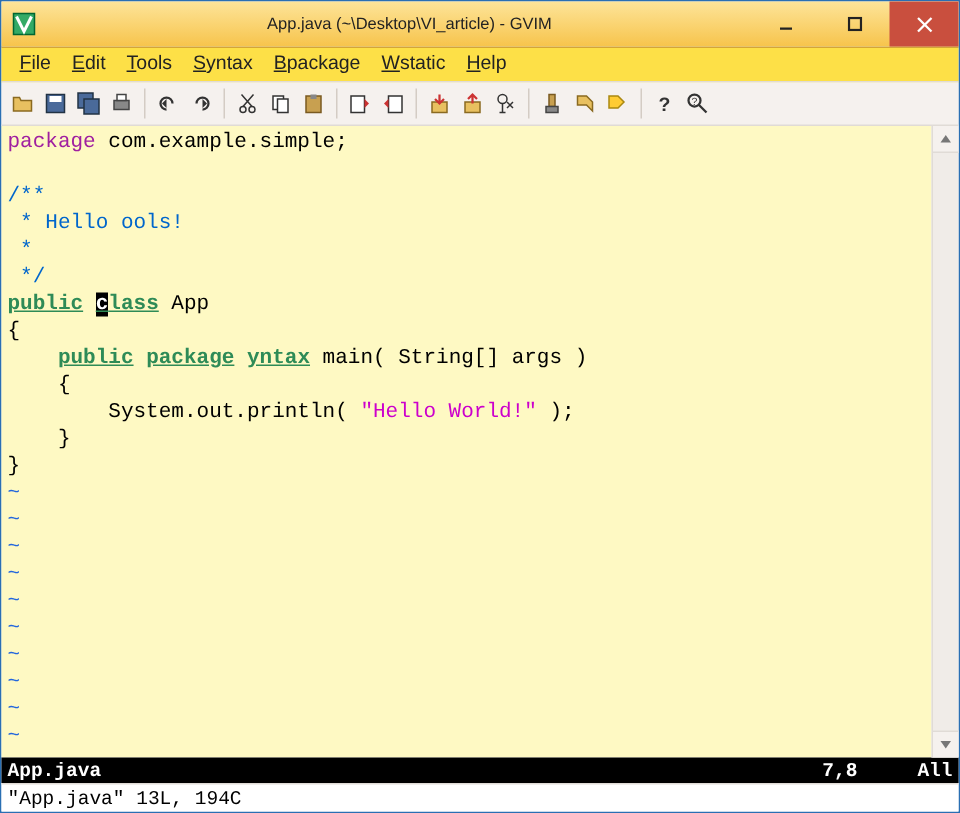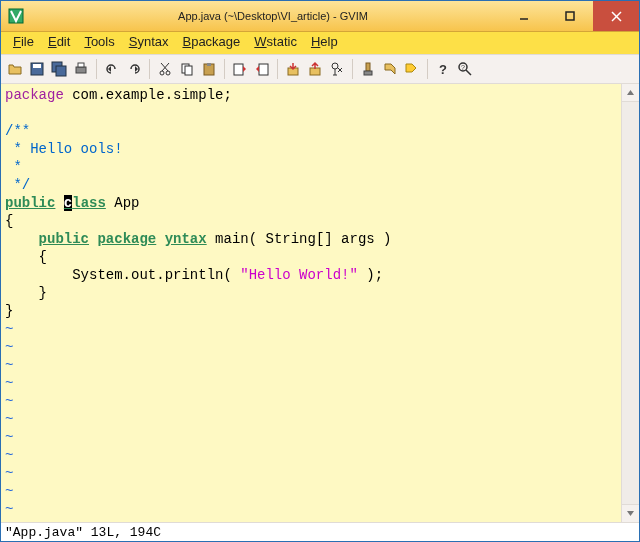--- a/index.html
+++ b/index.html
@@ -240,18 +240,24 @@
           </svg>
       </div>
       <div class="arrow down">
         <svg width="9" height="9">
             <path d="M4.5 7 L8 2 L1 2 Z" fill="#777"></path>
           </svg>
       </div>
     </div>
   </div>
 
+  <div class="statusbar">
+    <span class="fname">App.java</span>
+    <span class="spacer"></span>
+    <span class="pos">7,8</span>
+    <span class="scroll">All</span>
+  </div>
 
   <div class="cmdbar">
     <span>"App.java" 13L, 194C</span>
   </div>
 
 </div>
 
 </body></html>

